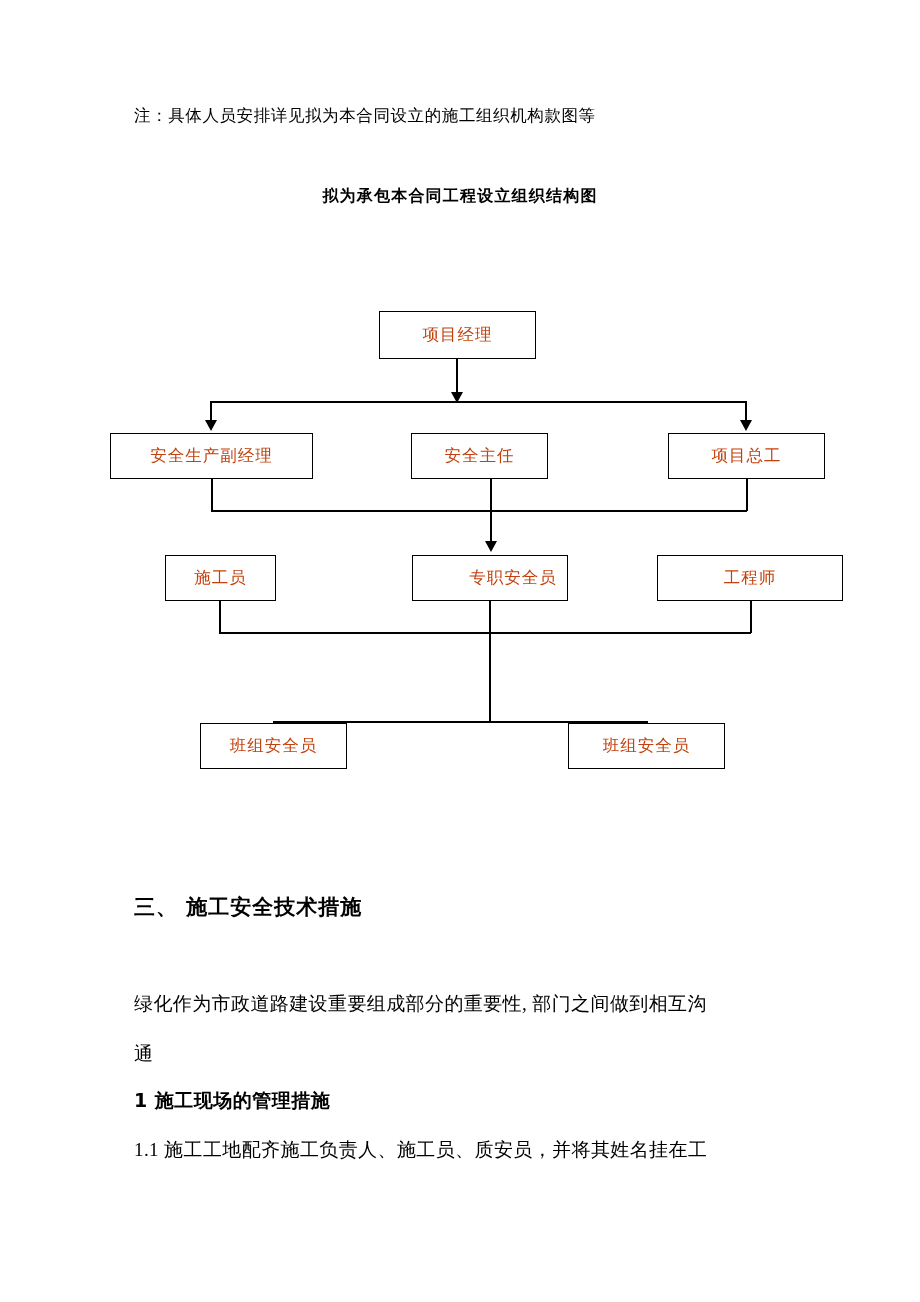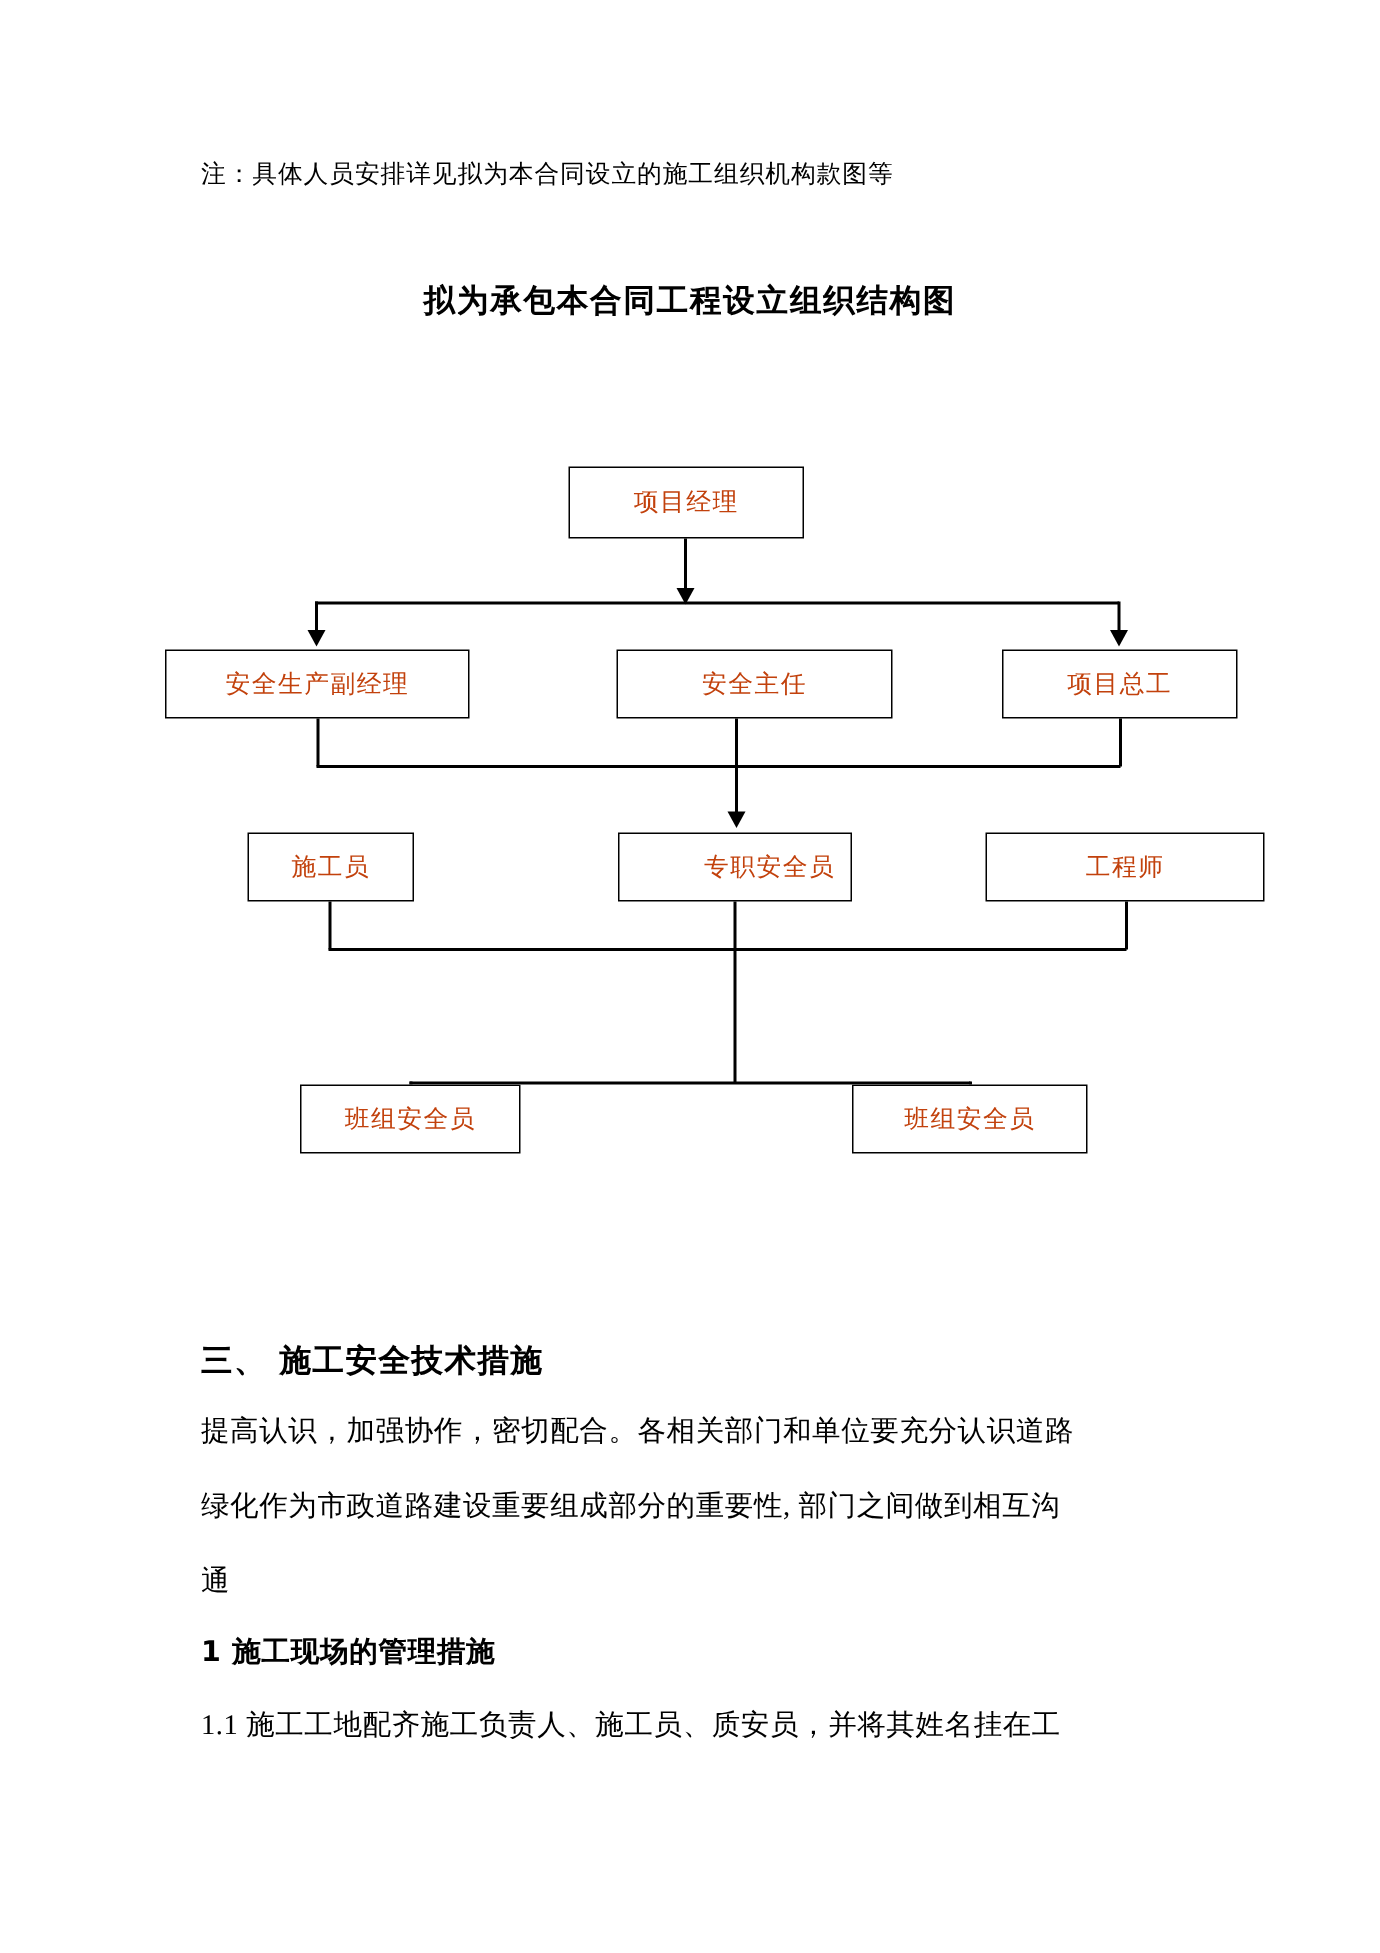--- a/index.html
+++ b/index.html
@@ -31,21 +31,21 @@
     letter-spacing: 0.6px;
     white-space: nowrap;
     font-family: "Liberation Serif", "DejaVu Serif", serif;
   }
   .doc-title {
     position: absolute;
     left: 0;
     right: 0;
     top: 186px;
     text-align: center;
-    font-size: 21px;
+    font-size: 16px;
     font-weight: bold;
     letter-spacing: 1.2px;
     font-family: "DejaVu Sans", "Liberation Sans", sans-serif;
   }
 
   
   .chart {
     position: absolute;
     left: 0;
     top: 0;
@@ -131,21 +131,21 @@
 
     <div class="line vline" style="left:210px; top:401px; height:24px;"></div>
     <div class="arrow-down" style="left:205px; top:420px;"></div>
 
     <div class="line vline" style="left:745px; top:401px; height:24px;"></div>
     <div class="arrow-down" style="left:740px; top:420px;"></div>
 
     <div class="node" style="left:110px; top:433px; width:203px; height:46px;">
       <span>安全生产副经理</span>
     </div>
-    <div class="node" style="left:411px; top:433px; width:184px; height:46px;">
+    <div class="node" style="left:411px; top:433px; width:137px; height:46px;">
       <span>安全主任</span>
     </div>
     <div class="node" style="left:668px; top:433px; width:157px; height:46px;">
       <span>项目总工</span>
     </div>
 
     <div class="line vline" style="left:211px; top:479px; height:32px;"></div>
     <div class="line vline" style="left:746px; top:479px; height:32px;"></div>
     <div class="line hline" style="left:211px; top:510px; width:536px;"></div>
 
@@ -178,21 +178,20 @@
       <span>班组安全员</span>
     </div>
     <div class="node" style="left:568px; top:723px; width:157px; height:46px;">
       <span>班组安全员</span>
     </div>
 
   </div>
 
   <div class="sec-heading" style="top:893px;">三、 施工安全技术措施</div>
 
-  <div class="body-line" style="top:941px;">提高认识，加强协作，密切配合。各相关部门和单位要充分认识道路</div>
   <div class="body-line" style="top:991px;">绿化作为市政道路建设重要组成部分的重要性, 部门之间做到相互沟</div>
   <div class="body-line" style="top:1041px;">通</div>
 
   <div class="sub-heading" style="top:1088px;">1 施工现场的管理措施</div>
 
   <div class="body-line" style="top:1137px;">1.1 施工工地配齐施工负责人、施工员、质安员，并将其姓名挂在工</div>
 
 </div>
 
 </body></html>

